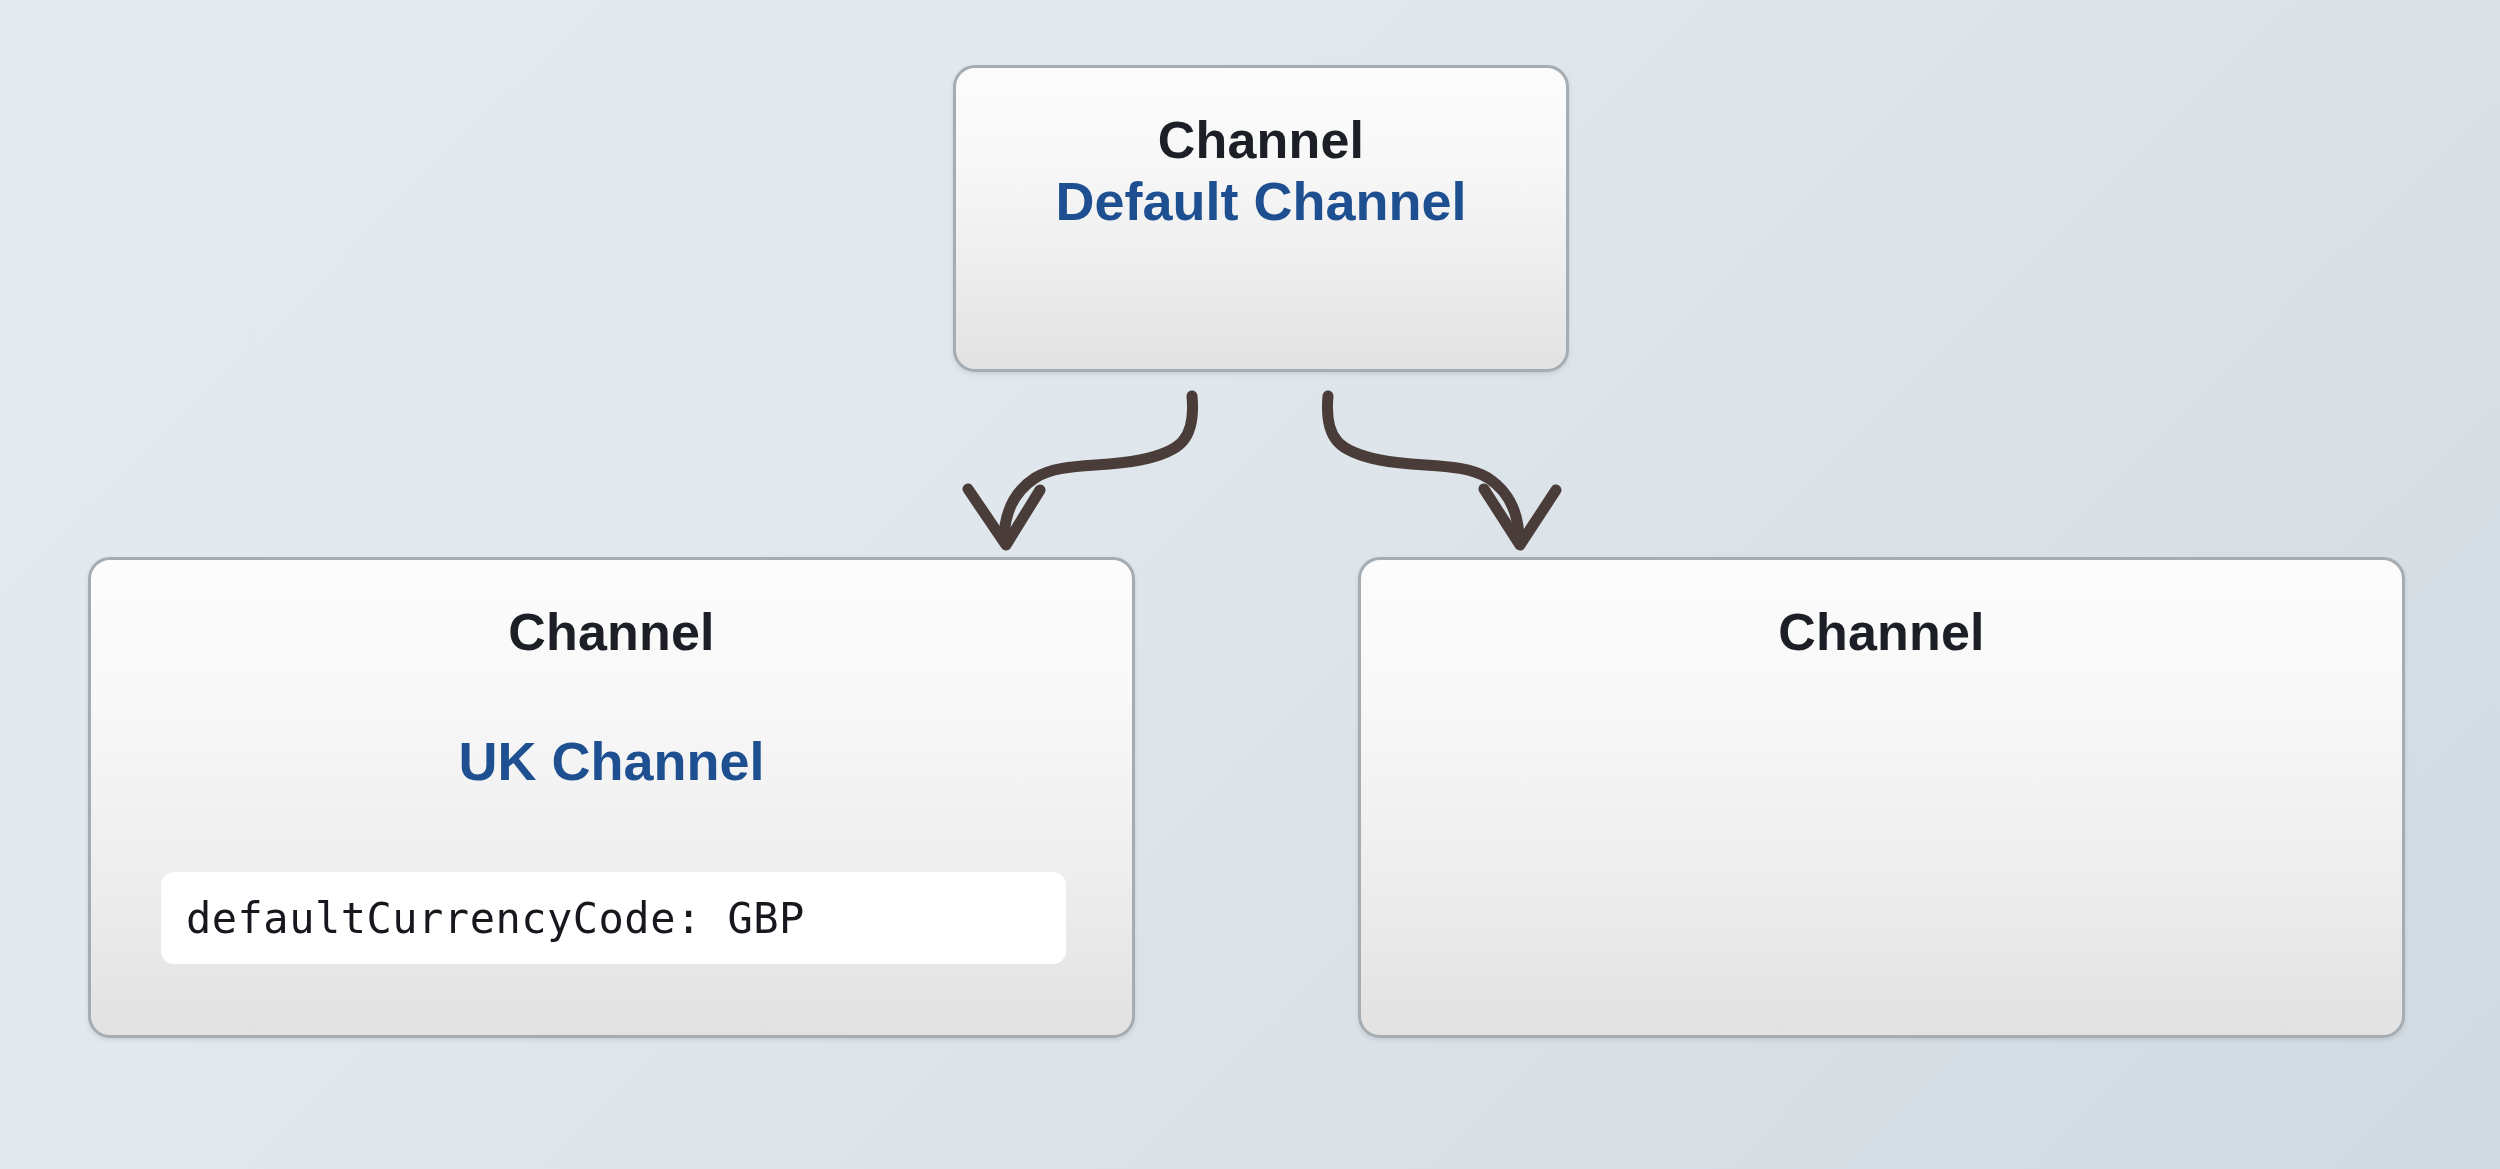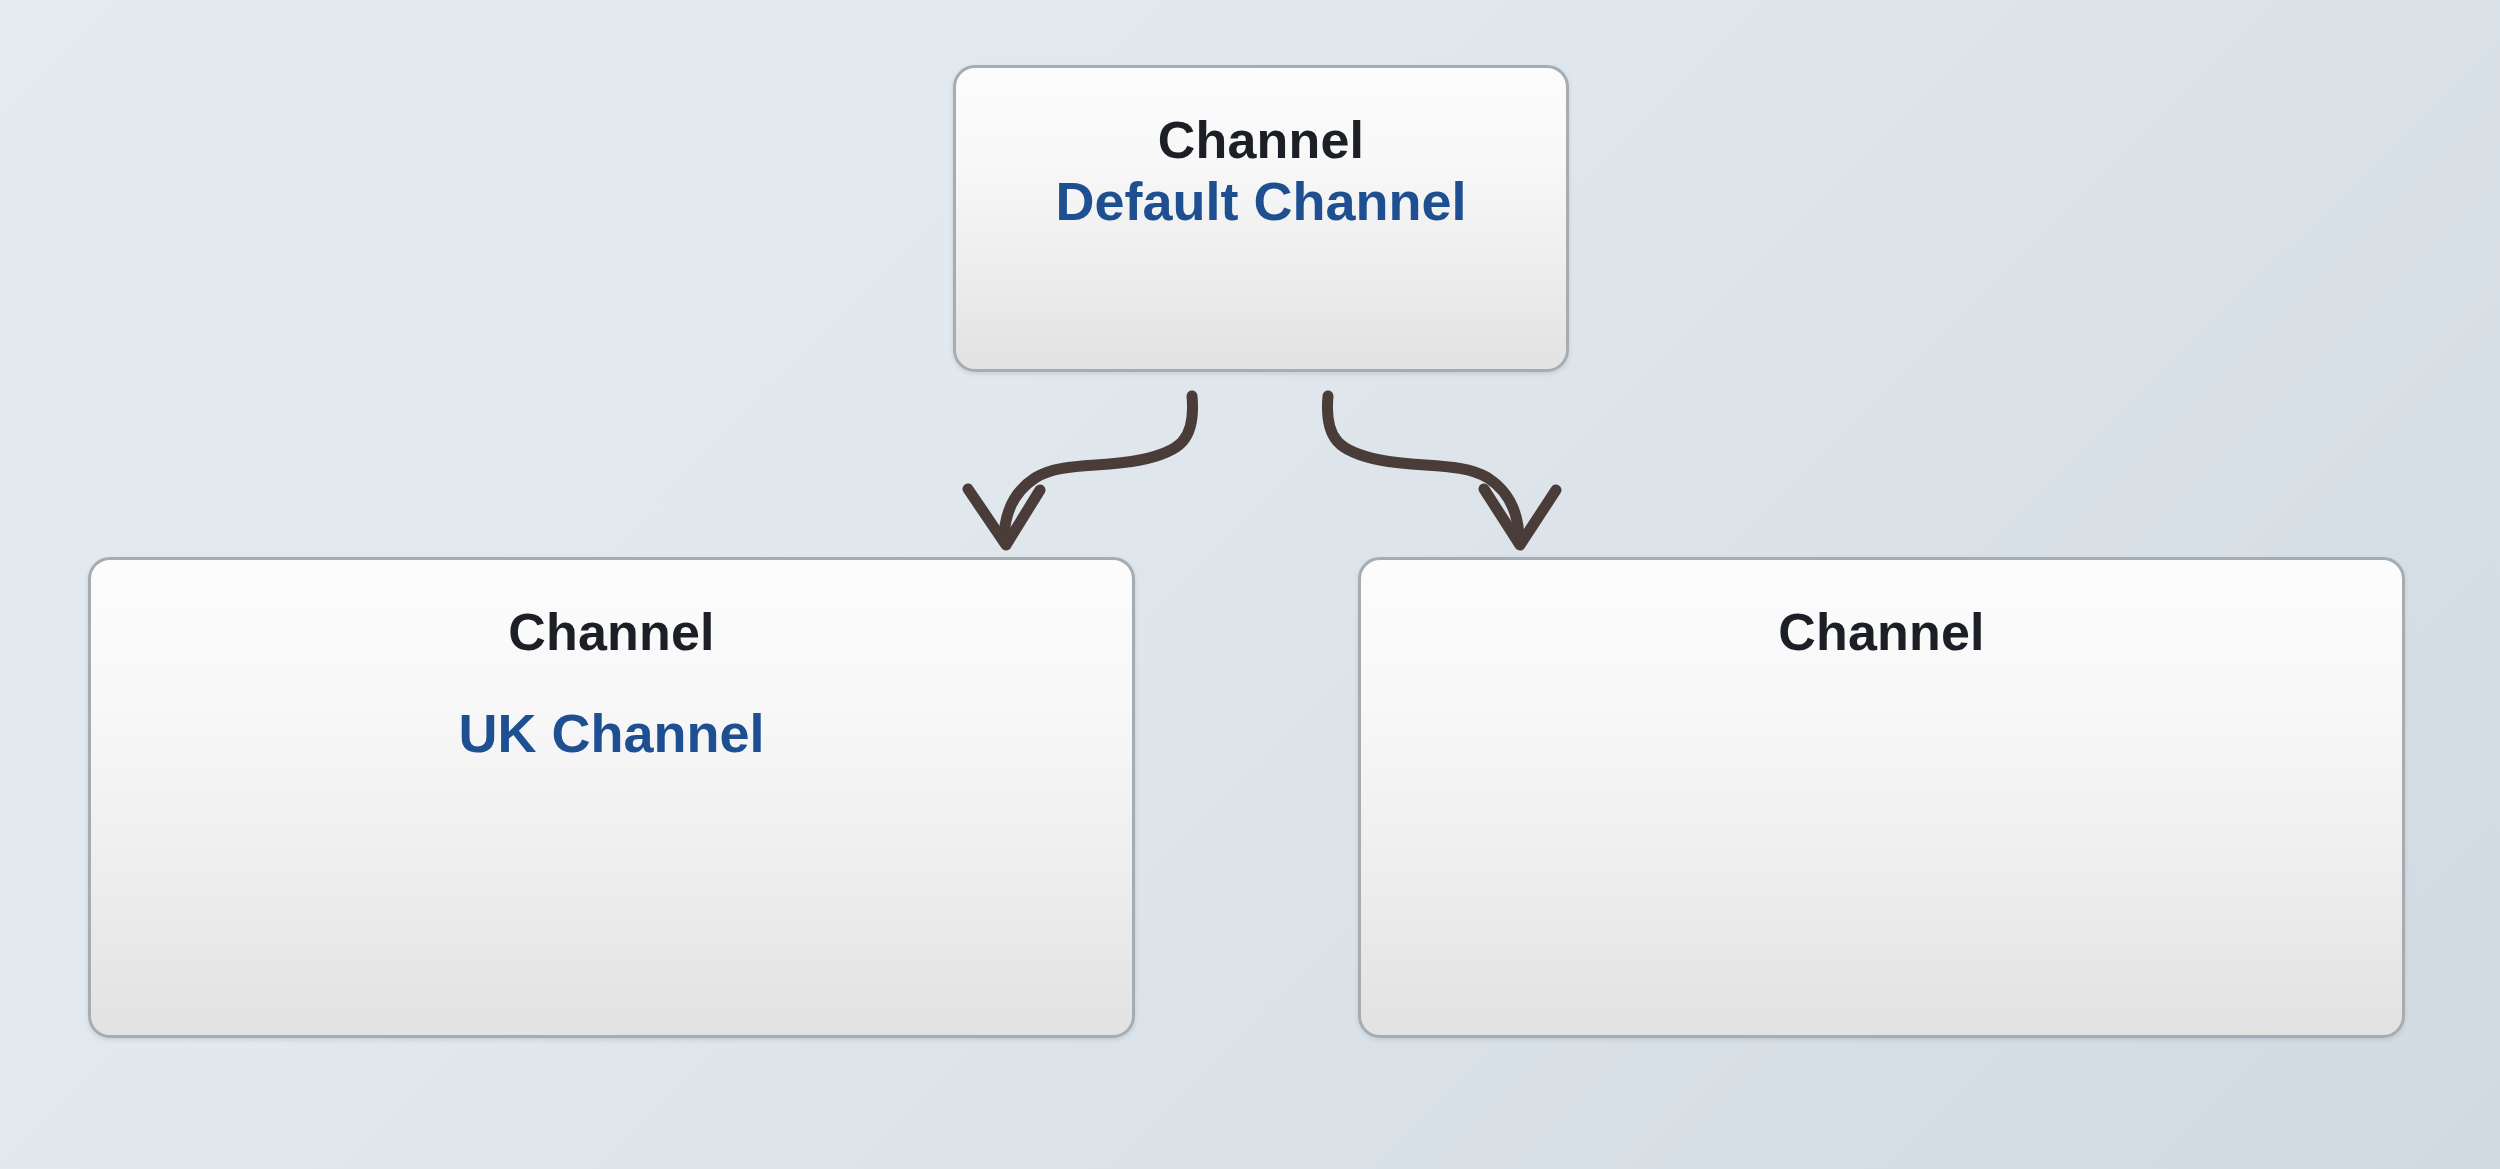--- a/index.html
+++ b/index.html
@@ -95,21 +95,21 @@
     top: 557px;
     width: 1047px;
     height: 481px;
   }
   .child .node-type {
     font-size: 52px;
     margin-top: 42px;
   }
   .child .node-title {
     font-size: 54px;
-    margin-top: 40px;
+    margin-top: 68px;
   }
   .child .prop-box {
     position: absolute;
     left: 70px;
     top: 312px;
     width: 905px;
     height: 92px;
     padding-left: 25px;
     font-size: 42px;
     letter-spacing: 0.5px;
@@ -145,19 +145,22 @@
   </svg>
 
   <div class="node" id="node-root">
     <div class="node-type">Channel</div>
     <div class="node-title">Default Channel</div>
   </div>
 
   <div class="node child" id="node-uk">
     <div class="node-type">Channel</div>
     <div class="node-title">UK Channel</div>
+    <div class="prop-box">
+      <span>defaultCurrencyCode: GBP</span>
+    </div>
   </div>
 
   <div class="node child" id="node-de">
     <div class="node-type">Channel</div>
   </div>
 
 </div>
 
 </body></html>

